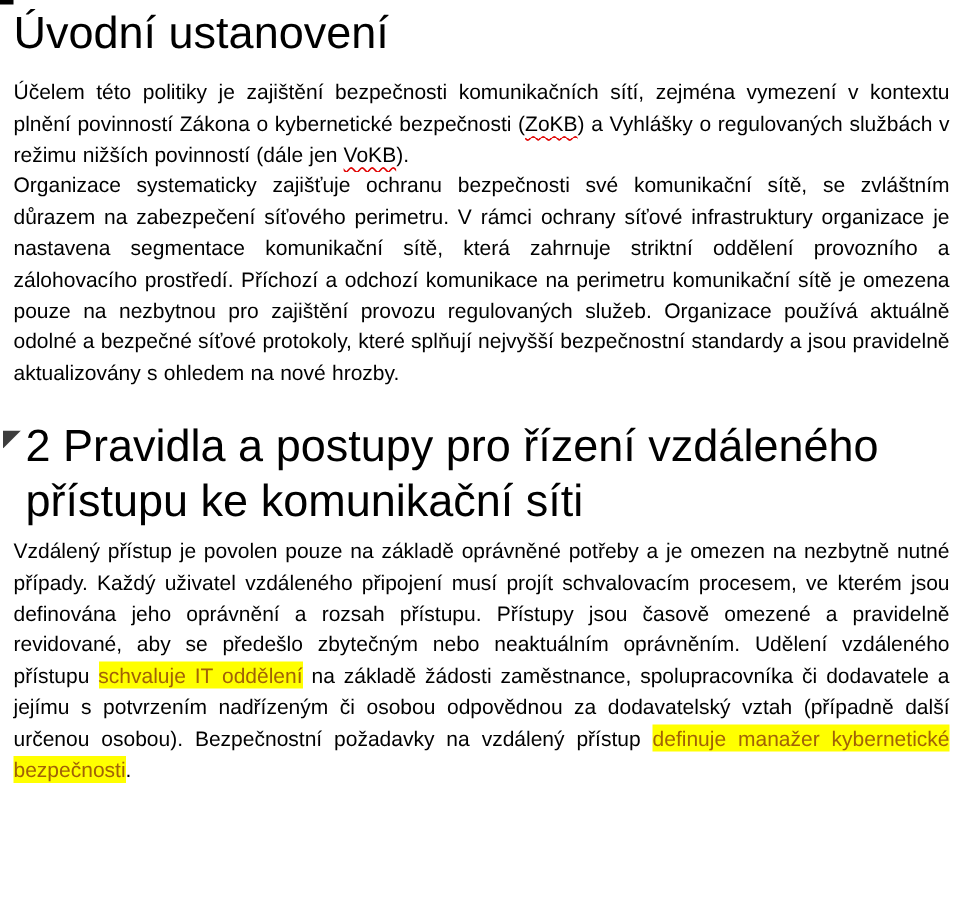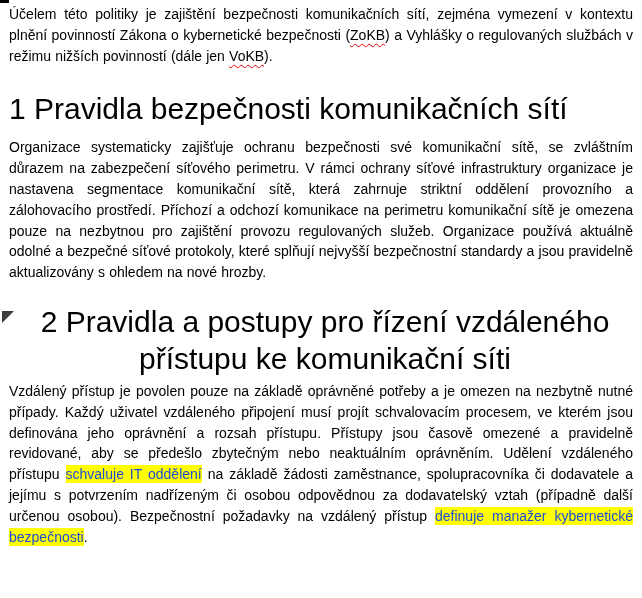--- a/index.html
+++ b/index.html
@@ -28,21 +28,20 @@
     margin: 0;
     letter-spacing: 0;
   }
   h1.h-first { margin-bottom: 10px; }
   h2.h-sec1 { margin-top: 24px; margin-bottom: 10px; }
   h2.h-sec2 {
     margin-top: 20px;
     margin-bottom: 0;
     position: relative;
     padding-left: 8px;
-    text-align: center;
   }
   .collapse-triangle {
     position: absolute;
     left: -7px;
     top: 8px;
     width: 12px;
     height: 12px;
     background: #3d3d3d;
     clip-path: polygon(0 0, 100% 0, 0 100%);
     cursor: pointer;
@@ -59,35 +58,35 @@
   p.par-sec2  { margin-top: 4px; }
   .misspelled {
     text-decoration-line: underline;
     text-decoration-style: wavy;
     text-decoration-color: #e00000;
     text-decoration-thickness: 1px;
     text-underline-offset: 3px;
   }
   mark.hl {
     background: #ffff00;
-    color: #1d4ed8;
+    color: #a16207;
     padding: 1px 0;
   }
 </style>
 </head>
 <body>
 
 <div class="artifact"></div>
 
 <div class="doc">
 
+  <h1 class="h-first">Úvodní ustanovení</h1>
 
   <p class="body-par par-intro"><span>Účelem této politiky je zajištění bezpečnosti komunikačních sítí, zejména vymezení v kontextu plnění povinností Zákona o kybernetické bezpečnosti (</span><span class="misspelled">ZoKB</span><span>) a Vyhlášky o regulovaných službách v režimu nižších povinností (dále jen </span><span class="misspelled">VoKB</span><span>).</span></p>
 
-  <h2 class="h-sec1">1 Pravidla bezpečnosti komunikačních sítí</h2>
 
   <p class="body-par">Organizace systematicky zajišťuje ochranu bezpečnosti své komunikační sítě, se zvláštním důrazem na zabezpečení síťového perimetru. V rámci ochrany síťové infrastruktury organizace je nastavena segmentace komunikační sítě, která zahrnuje striktní oddělení provozního a zálohovacího prostředí. Příchozí a odchozí komunikace na perimetru komunikační sítě je omezena pouze na nezbytnou pro zajištění provozu regulovaných služeb. Organizace používá aktuálně odolné a bezpečné síťové protokoly, které splňují nejvyšší bezpečnostní standardy a jsou pravidelně aktualizovány s ohledem na nové hrozby.</p>
 
   <h2 class="h-sec2"><span class="collapse-triangle"></span><span>2 Pravidla a postupy pro řízení vzdáleného přístupu ke komunikační síti</span></h2>
 
   <p class="body-par par-sec2"><span>Vzdálený přístup je povolen pouze na základě oprávněné potřeby a je omezen na nezbytně nutné případy. Každý uživatel vzdáleného připojení musí projít schvalovacím procesem, ve kterém jsou definována jeho oprávnění a rozsah přístupu. Přístupy jsou časově omezené a pravidelně revidované, aby se předešlo zbytečným nebo neaktuálním oprávněním. Udělení vzdáleného přístupu </span><mark class="hl">schvaluje IT oddělení</mark><span> na základě žádosti zaměstnance, spolupracovníka či dodavatele a jejímu s potvrzením nadřízeným či osobou odpovědnou za dodavatelský vztah (případně další určenou osobou). Bezpečnostní požadavky na vzdálený přístup </span><mark class="hl">definuje manažer kybernetické bezpečnosti</mark><span>.</span></p>
 
 </div>
 
 </body></html>

